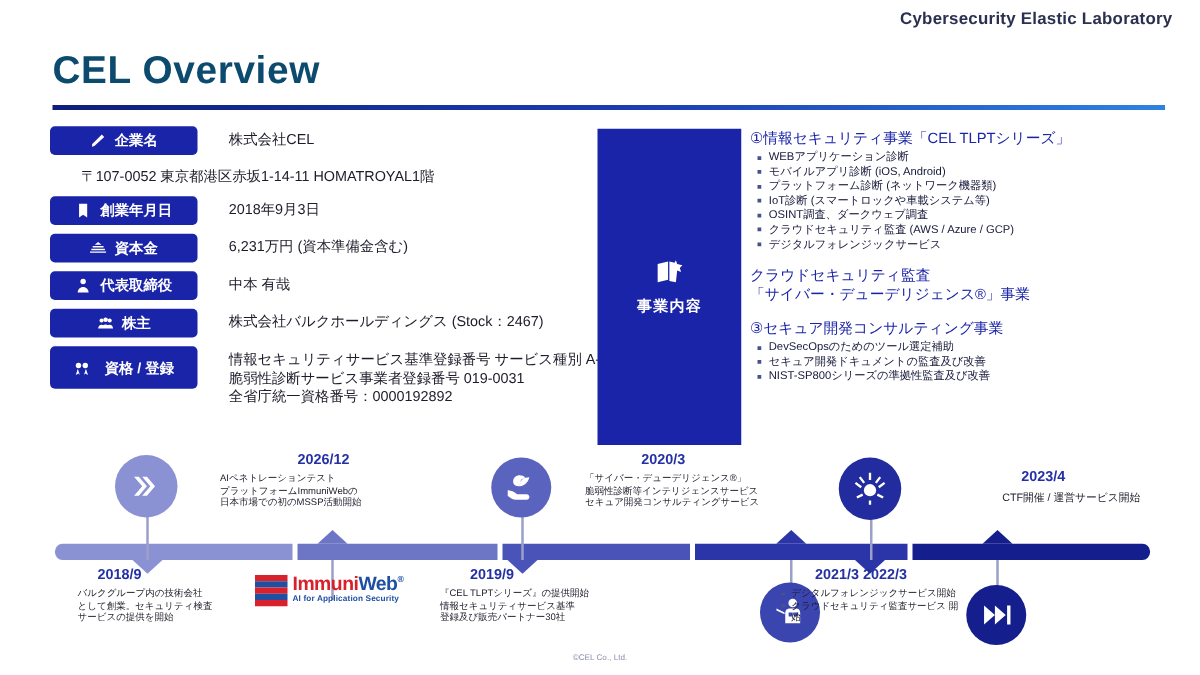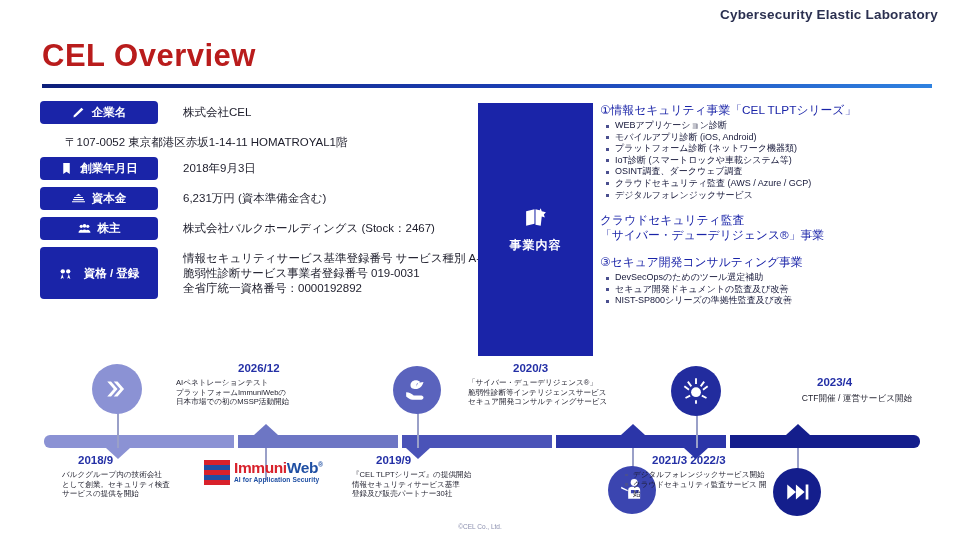--- a/index.html
+++ b/index.html
@@ -10,36 +10,36 @@
   }
   .slide{position:absolute;inset:0;}
 
   
   .brand{
     position:absolute;top:7px;right:22px;
     font-size:13.5px;font-weight:bold;letter-spacing:.2px;color:#2b3050;
   }
   .page-title{
     position:absolute;left:42px;top:38px;
-    font-size:31px;font-weight:bold;color:#b91c1c;letter-spacing:.5px;
+    font-size:31px;font-weight:bold;color:#0c4a6e;letter-spacing:.5px;
   }
   .title-rule{
     position:absolute;left:42px;top:84px;width:890px;height:4px;
     background:linear-gradient(to right,#0d1f7a 0%,#1c3fb4 55%,#2f82e0 100%);
   }
 
   
   .info{position:absolute;left:40px;top:101px;width:430px;}
   .info-row{display:flex;align-items:flex-start;margin-bottom:7px;}
   .info-label{
     width:118px;min-width:118px;height:23px;border-radius:4px;
     background:#1a24a8;color:#fff;display:flex;align-items:center;
     justify-content:center;gap:7px;font-size:11.5px;font-weight:bold;
   }
-  .info-row.tall .info-label{height:52px;gap:12px;}
+  .info-row.tall .info-label{height:34px;gap:12px;}
   .info-label .ic{width:13px;height:13px;display:inline-block;
     fill:#fff;flex:0 0 auto;}
   .info-value{
     padding-left:25px;font-size:11.5px;line-height:15px;color:#1c1c2a;
     padding-top:4px;white-space:nowrap;
   }
   .info-value .l{display:block;}
 
   
   .biz-box{
@@ -153,20 +153,32 @@
               <path d="M12 3l5 4H7zM4 9h16v2H4zm-2 4h20v2H2zm-2 4h24v2H0z"></path>
             </svg>
         </span>
         <span>資本金</span>
       </div>
       <div class="info-value">
         <span>6,231万円 (資本準備金含む)</span>
       </div>
     </div>
 
+    <div class="info-row">
+      <div class="info-label">
+        <span class="ic">
+          <svg viewBox="0 0 24 24">
+              <circle cx="12" cy="6" r="4"></circle>
+              <path d="M4 22c0-4.4 3.6-8 8-8s8 3.6 8 8z"></path>
+            </svg>
+        </span>
+        <span>代表取締役</span>
+      </div>
+      <div class="info-value">中本 有哉</div>
+    </div>
 
     <div class="info-row">
       <div class="info-label">
         <span class="ic">
           <svg viewBox="0 0 24 24">
               <circle cx="6" cy="8" r="3"></circle>
               <circle cx="18" cy="8" r="3"></circle>
               <circle cx="12" cy="7" r="3.4"></circle>
               <path d="M1 20c0-3 2.2-5.5 5-5.5s5 2.5 5 5.5zm12 0c0-3 2.2-5.5 5-5.5s5 2.5 5 5.5zm-6.5 0c0-3.4 2.5-6 5.5-6s5.5 2.6 5.5 6z"></path>
             </svg>

